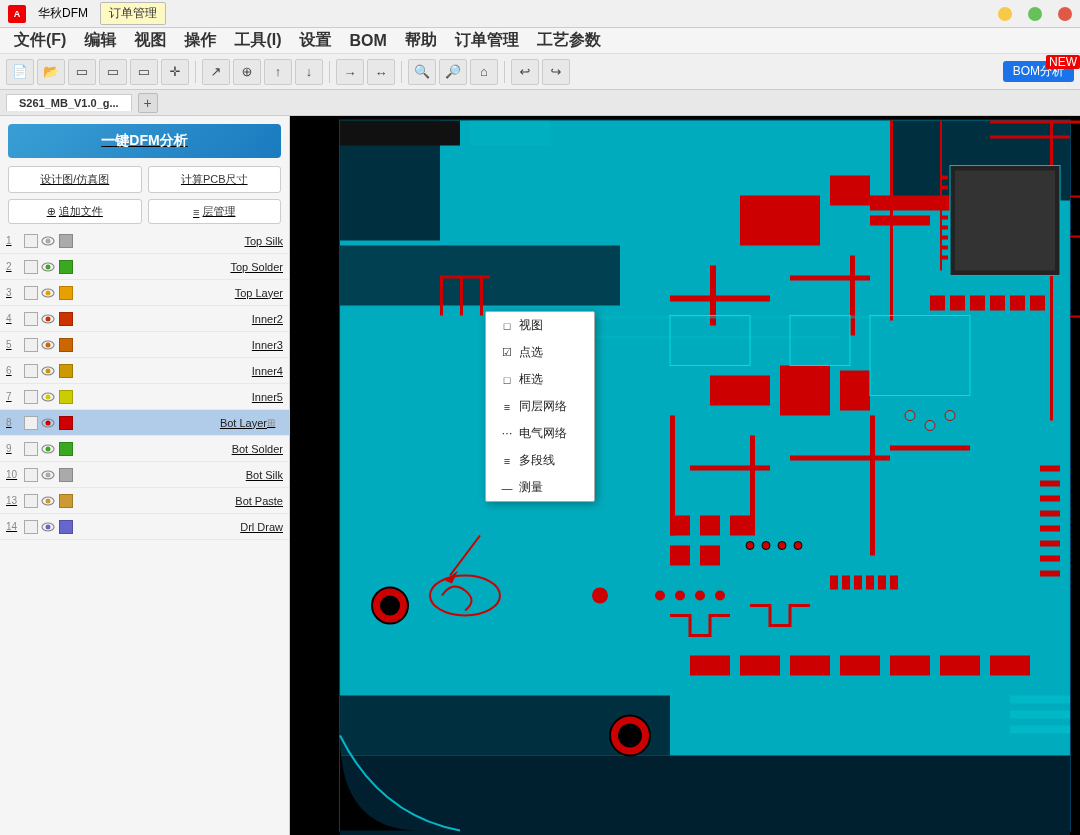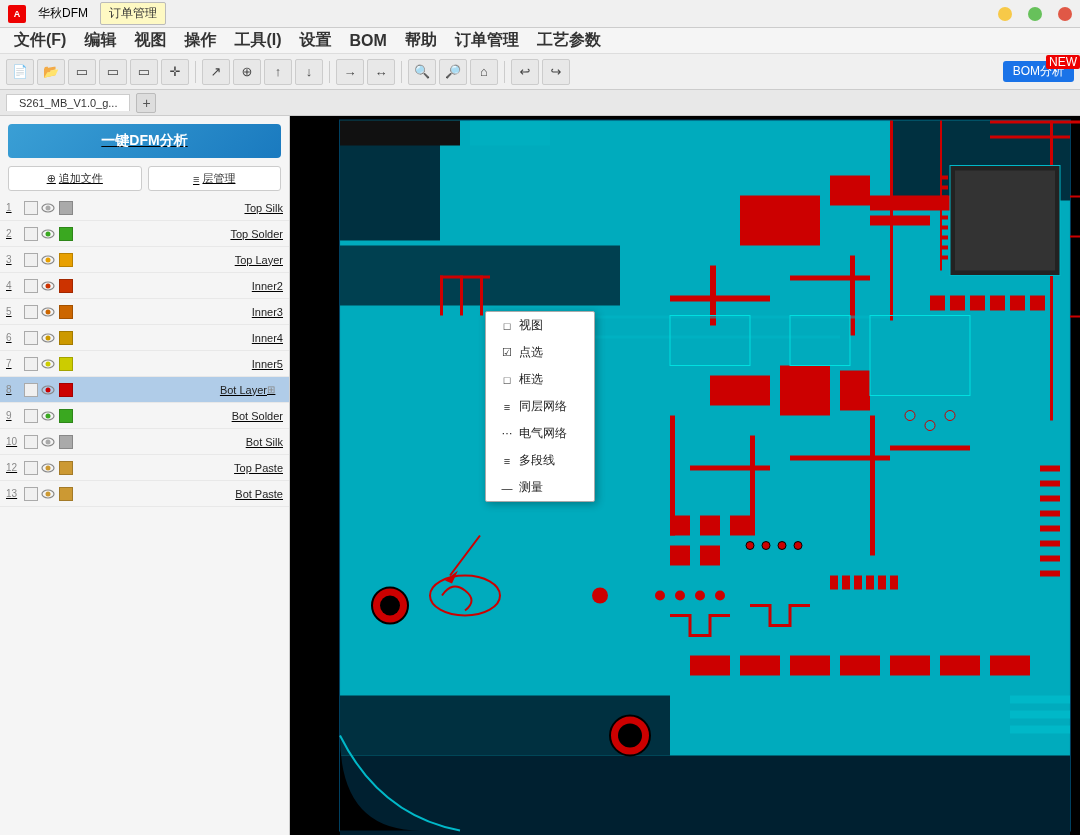--- a/index.html
+++ b/index.html
@@ -94,20 +94,21 @@
       border-bottom: 1px solid #ccc;
     }
     .file-tab {
       padding: 2px 12px;
       background: #fff;
       border: 1px solid #ccc;
       border-bottom: none;
       font-size: 11px;
       cursor: pointer;
       color: #333;
+      font-weight: bold;
     }
     .add-tab {
       margin-left: 6px;
       width: 20px; height: 20px;
       background: #ddd;
       border: 1px solid #bbb;
       border-radius: 2px;
       display: flex; align-items: center; justify-content: center;
       cursor: pointer;
       font-size: 14px;
@@ -331,20 +332,24 @@
 
 <div id="tab-bar">
   <div class="file-tab">S261_MB_V1.0_g...</div>
   <div class="add-tab">+</div>
 </div>
 
 <div id="main">
 
   <div id="left-panel">
     <div class="dfm-btn">一键DFM分析</div>
+    <div class="action-row">
+      <div class="action-btn">设计图/仿真图</div>
+      <div class="action-btn">计算PCB尺寸</div>
+    </div>
     <div class="layer-actions">
       <div class="layer-action-btn">
         <span>⊕</span>
         <span>追加文件</span>
       </div>
       <div class="layer-action-btn">
         <span>≡</span>
         <span>层管理</span>
       </div>
     </div>
@@ -473,43 +478,43 @@
         <svg width="14" height="10" viewBox="0 0 14 10">
           <ellipse cx="7" cy="5" rx="6" ry="4" fill="none" stroke="#888" stroke-width="1.2"></ellipse>
           <circle cx="7" cy="5" r="2.5" fill="#aaaaaa"></circle>
         </svg>
       </div>
       <div class="layer-color" style="background:#aaaaaa;"></div>
       <span class="layer-name">Bot Silk</span>
 
     </div>
         <div class="layer-row">
-      <span class="layer-num">12</span>
-      <div class="layer-check checked"></div>
-      <div class="layer-eye">
-        <svg width="14" height="10" viewBox="0 0 14 10">
-          <ellipse cx="7" cy="5" rx="6" ry="4" fill="none" stroke="#888" stroke-width="1.2"></ellipse>
-          <circle cx="7" cy="5" r="2.5" fill="#cc9933"></circle>
-        </svg>
-      </div>
-      <div class="layer-color" style="background:#cc9933;"></div>
-      <span class="layer-name">Top Paste</span>
-
-    </div>
-        <div class="layer-row">
       <span class="layer-num">13</span>
       <div class="layer-check checked"></div>
       <div class="layer-eye">
         <svg width="14" height="10" viewBox="0 0 14 10">
           <ellipse cx="7" cy="5" rx="6" ry="4" fill="none" stroke="#888" stroke-width="1.2"></ellipse>
           <circle cx="7" cy="5" r="2.5" fill="#cc9933"></circle>
         </svg>
       </div>
       <div class="layer-color" style="background:#cc9933;"></div>
       <span class="layer-name">Bot Paste</span>
+
+    </div>
+        <div class="layer-row">
+      <span class="layer-num">14</span>
+      <div class="layer-check checked"></div>
+      <div class="layer-eye">
+        <svg width="14" height="10" viewBox="0 0 14 10">
+          <ellipse cx="7" cy="5" rx="6" ry="4" fill="none" stroke="#888" stroke-width="1.2"></ellipse>
+          <circle cx="7" cy="5" r="2.5" fill="#6666cc"></circle>
+        </svg>
+      </div>
+      <div class="layer-color" style="background:#6666cc;"></div>
+      <span class="layer-name">Drl Draw</span>
 
     </div>
       </div>
   </div>
 
   <div id="canvas-area">
     <svg id="pcb-svg" viewBox="0 0 790 720" preserveAspectRatio="xMidYMid slice">
 
       <rect width="790" height="720" fill="#000"></rect>
 

